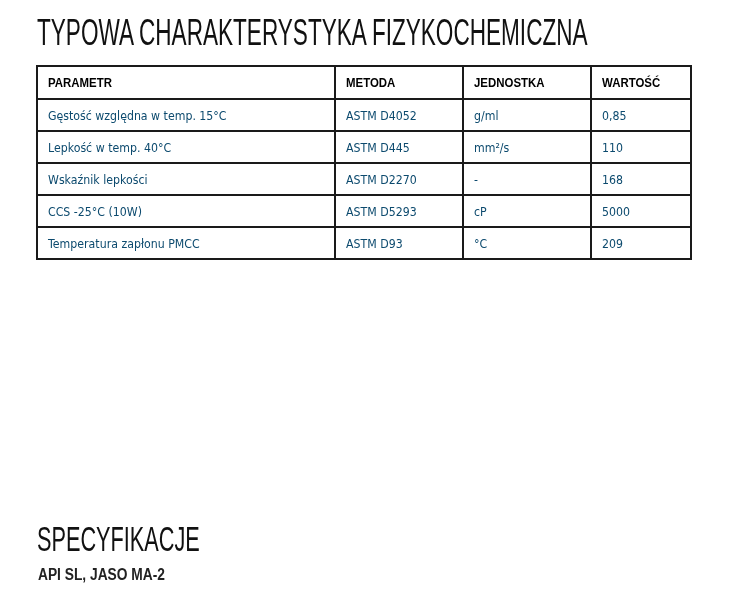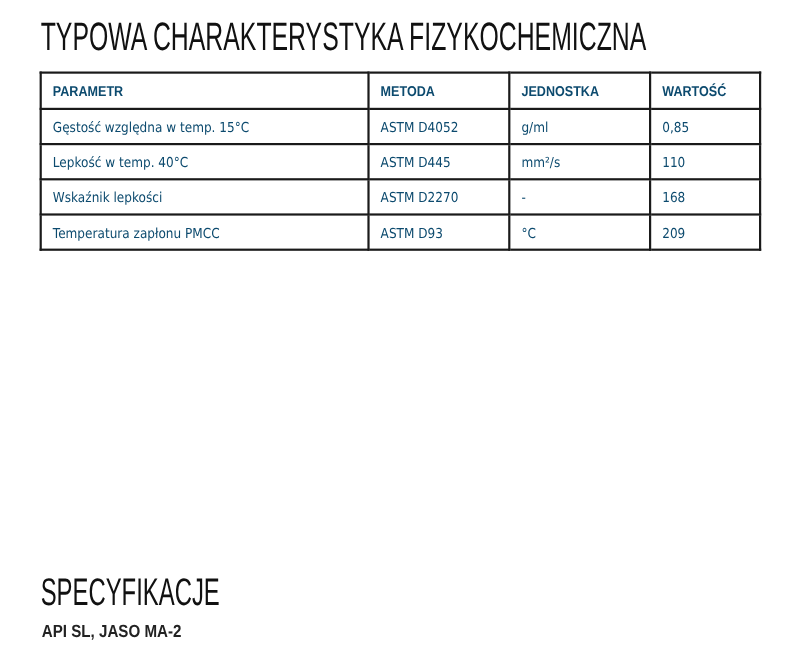--- a/index.html
+++ b/index.html
@@ -43,21 +43,21 @@
       height: 30px;
       text-align: left;
       vertical-align: middle;
       white-space: nowrap;
       overflow: hidden;
     }
     table.props th {
       font-family: "Liberation Sans", sans-serif;
       font-weight: bold;
       font-size: 13px;
-      color: #0c4a6e;
+      color: #000000;
       height: 31px;
     }
     table.props th span.cond {
       display: inline-block;
       transform-origin: left center;
       transform: scaleX(0.88);
     }
     table.props td {
       font-family: "DejaVu Sans", sans-serif;
       font-size: 12.5px;
@@ -133,20 +133,26 @@
       <td><span class="cond">mm²/s</span></td>
       <td><span class="cond">110</span></td>
     </tr>
     <tr>
       <td><span class="cond">Wskaźnik lepkości</span></td>
       <td><span class="cond">ASTM D2270</span></td>
       <td><span class="cond">-</span></td>
       <td><span class="cond">168</span></td>
     </tr>
     <tr>
+      <td><span class="cond">CCS -25°C (10W)</span></td>
+      <td><span class="cond">ASTM D5293</span></td>
+      <td><span class="cond">cP</span></td>
+      <td><span class="cond">5000</span></td>
+    </tr>
+    <tr>
       <td><span class="cond">Temperatura zapłonu PMCC</span></td>
       <td><span class="cond">ASTM D93</span></td>
       <td><span class="cond">°C</span></td>
       <td><span class="cond">209</span></td>
     </tr>
   </tbody>
 </table>
 
 <div class="spec-title">SPECYFIKACJE</div>
 <div class="spec-value">API SL, JASO MA-2</div>

